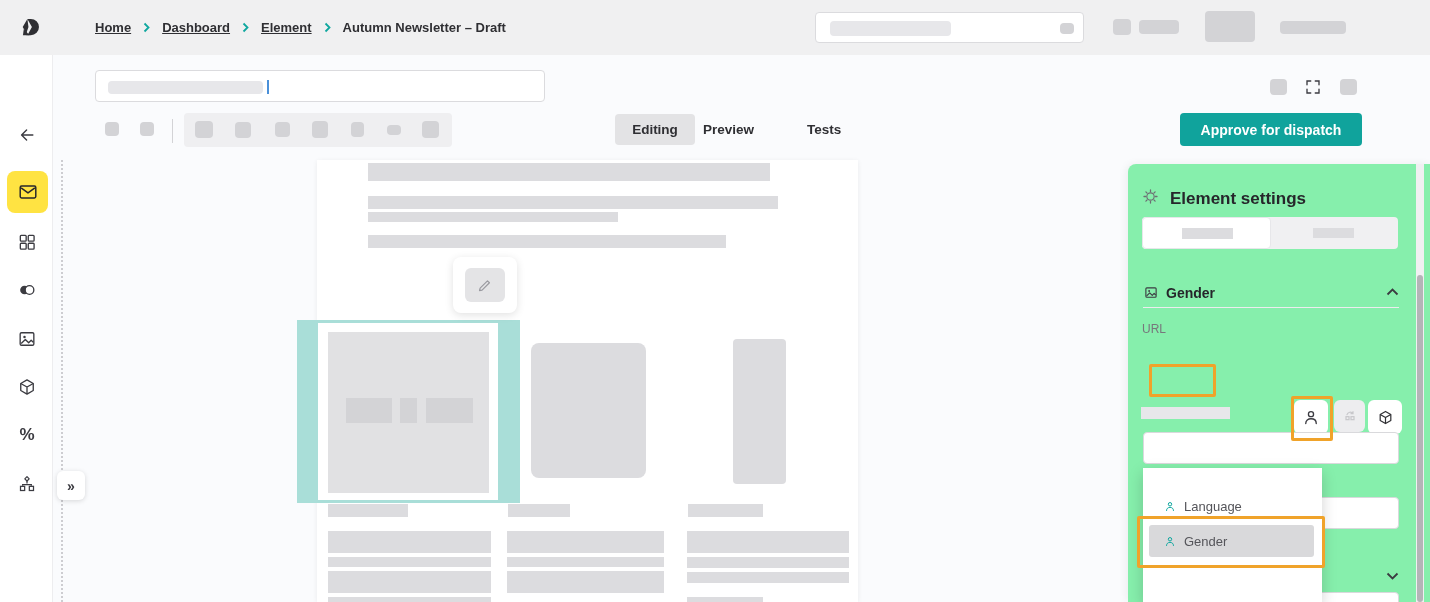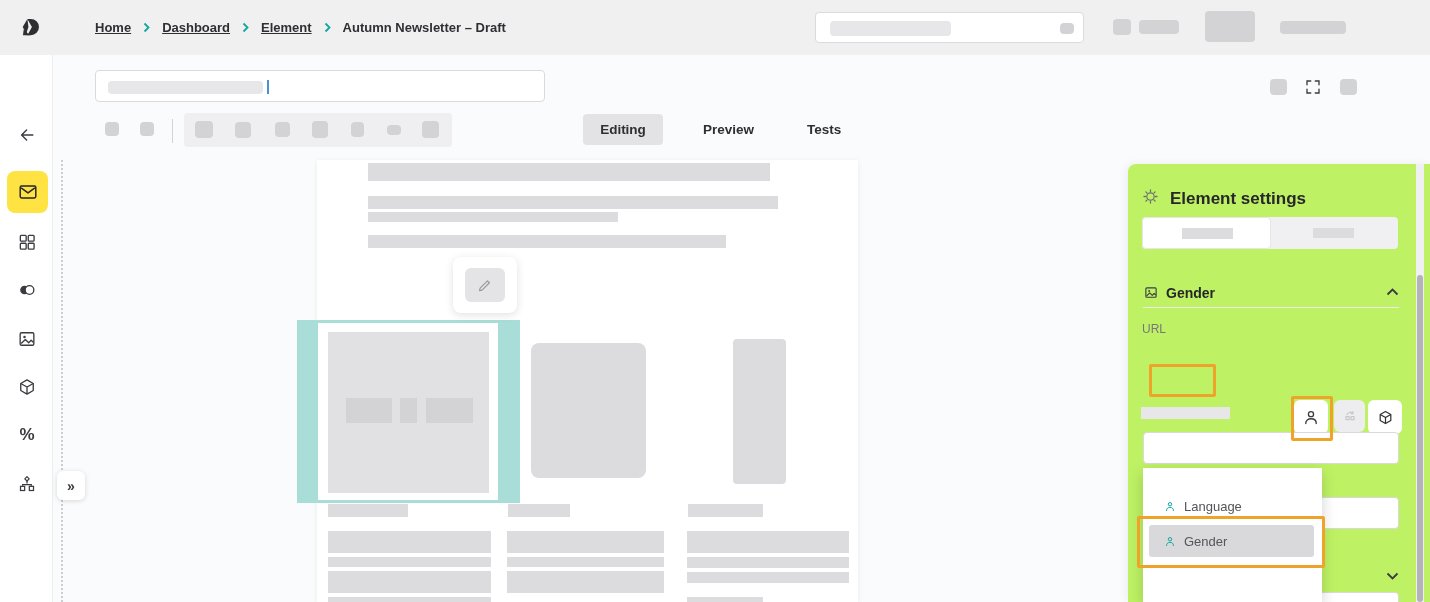--- a/index.html
+++ b/index.html
@@ -42,21 +42,21 @@
                 box-shadow:0 1px 5px rgba(0,0,0,.15); display:flex; align-items:center; justify-content:center;
                 font-size:14px; font-weight:700; color:#3b3b41; cursor:pointer; }
   #edit-fab { position:absolute; left:453px; top:257px; width:64px; height:56px; background:#fff; border-radius:8px;
               box-shadow:0 2px 8px rgba(0,0,0,.12); display:flex; align-items:center; justify-content:center; }
   #edit-fab-inner { width:40px; height:34px; background:#e4e4e6; border-radius:6px; display:flex; align-items:center; justify-content:center; }
   #selected-block { position:absolute; left:297px; top:320px; width:223px; height:183px; background:#A9DED8; }
   #selected-inner { position:absolute; left:21px; top:3px; width:180px; height:177px; background:#fff; }
   #selected-img { position:absolute; left:10px; top:9px; width:161px; height:161px; background:#e1e1e3; }
 
   
-  #panel { position:absolute; left:1128px; top:164px; width:302px; height:438px; background:#bef264;
+  #panel { position:absolute; left:1128px; top:164px; width:302px; height:438px; background:#86efac;
            border-top-left-radius:8px; box-shadow:-2px 0 8px rgba(0,0,0,.06); }
   #panel-title { position:absolute; left:42px; top:25px; font-size:17px; font-weight:700; color:#26262b; }
   #panel-tabs { position:absolute; left:14px; top:53px; width:256px; height:32px; background:#f0f0f2; border-radius:4px; }
   #panel-tab-active { position:absolute; left:0; top:0; width:129px; height:32px; background:#fff; border-radius:4px; border:1px solid #e7e7ea; }
   .section-title { font-size:14px; font-weight:700; color:#26262b; }
   .field-label { font-size:12px; color:#77777c; }
   .panel-field { position:absolute; background:#fff; border:1px solid #d9d9dc; border-radius:4px; }
   #url-input { position:absolute; left:14px; top:180px; width:257px; height:54px; border:1px solid #d9d9dc; border-radius:4px;
                font-size:13px; color:#2f2f33; padding:7px 12px; line-height:19px; }
   .token { font-weight:400; border-bottom:1px solid #2f2f33; }
@@ -177,38 +177,41 @@
   <div class="abs rounded" style="left:184px; top:113px; width:268px; height:34px; background:#efeff1;">
     <div class="sk dark rounded" style="left:11px; top:8px; width:18px; height:17px;"></div>
     <div class="sk dark rounded" style="left:51px; top:9px; width:16px; height:16px;"></div>
     <div class="sk dark rounded" style="left:91px; top:9px; width:15px; height:15px;"></div>
     <div class="sk dark rounded" style="left:128px; top:8px; width:16px; height:17px;"></div>
     <div class="sk dark rounded" style="left:167px; top:9px; width:13px; height:15px;"></div>
     <div class="sk dark rounded" style="left:203px; top:12px; width:14px; height:10px;"></div>
     <div class="sk dark rounded" style="left:238px; top:8px; width:17px; height:17px;"></div>
   </div>
 
-  <div class="tab-chip" style="left:583px; top:114px; width:80px; height:31px;">
+  <div class="tab-chip" style="left:615px; top:114px; width:80px; height:31px;">
     <span>Editing</span>
   </div>
   <div class="tab-text" style="left:703px; top:122px;">
     <span>Preview</span>
   </div>
   <div class="tab-text" style="left:807px; top:122px;">
     <span>Tests</span>
   </div>
 
   <div class="sk dark rounded" style="left:1270px; top:79px; width:17px; height:16px;"></div>
   <div class="abs" style="left:1304px; top:78px;">
     <svg width="18" height="18" viewBox="0 0 24 24">
       <path d="M4 9V4h5M15 4h5v5M20 15v5h-5M9 20H4v-5" fill="none" stroke="#3b3b41" stroke-width="1.8" stroke-linecap="round"></path>
     </svg>
   </div>
   <div class="sk dark rounded" style="left:1340px; top:79px; width:17px; height:16px;"></div>
 
+  <div id="approve-btn">
+    <span>Approve for dispatch</span>
+  </div>
 
   <div id="collapsed-divider"></div>
   <div id="expand-btn">
     <span>»</span>
   </div>
 
   <div id="doc">
     <div class="sk" style="left:51px; top:3px;  width:402px; height:18px;"></div>
     <div class="sk" style="left:51px; top:36px; width:410px; height:13px;"></div>
     <div class="sk" style="left:51px; top:52px; width:250px; height:10px;"></div>

